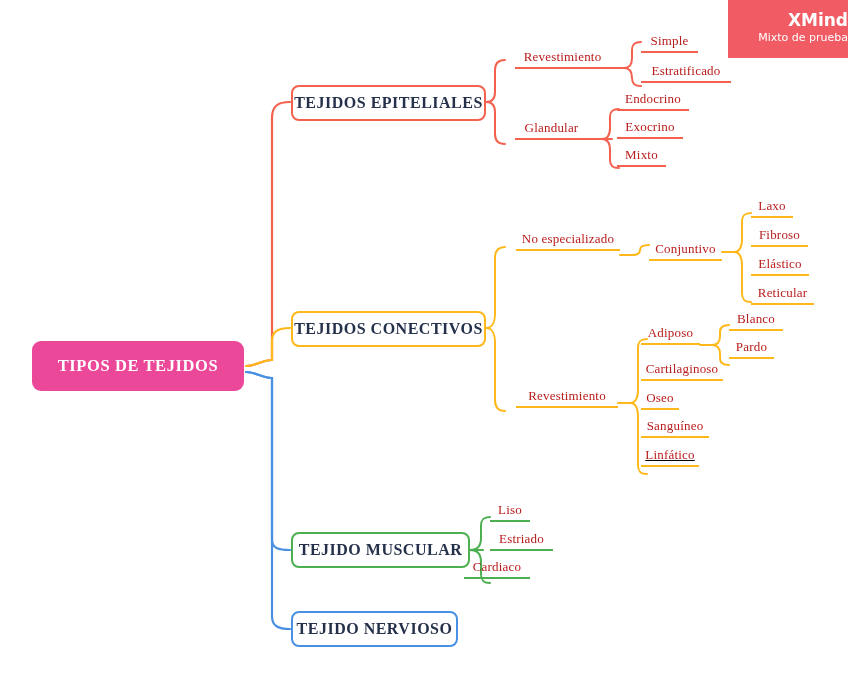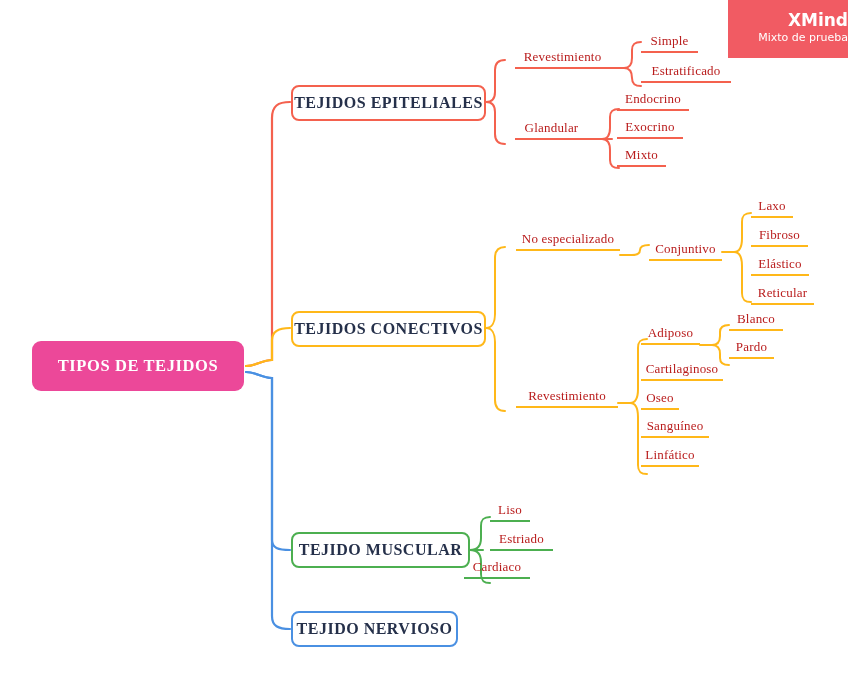--- a/index.html
+++ b/index.html
@@ -259,21 +259,21 @@
   </div>
   <div class="leaf" style="left:641px; top:361px; width:82px; border-bottom-color:#ffb819;">
     <span>Cartilaginoso</span>
   </div>
   <div class="leaf" style="left:641px; top:390px; width:38px; border-bottom-color:#ffb819;">
     <span>Oseo</span>
   </div>
   <div class="leaf" style="left:641px; top:418px; width:68px; border-bottom-color:#ffb819;">
     <span>Sanguíneo</span>
   </div>
-  <div class="leaf" style="left:641px; top:447px; width:58px; border-bottom-color:#ffb819;">
+  <div class="leaf" style="left:641px; top:447px; width:58px; border-bottom-color:#ffb819;text-decoration:underline;">
     <span>Linfático</span>
   </div>
 
   <div class="leaf" style="left:490px; top:502px; width:40px; border-bottom-color:#4caf50;">
     <span>Liso</span>
   </div>
   <div class="leaf" style="left:490px; top:531px; width:63px; border-bottom-color:#4caf50;">
     <span>Estriado</span>
   </div>
   <div class="leaf" style="left:464px; top:559px; width:66px; border-bottom-color:#4caf50;">

